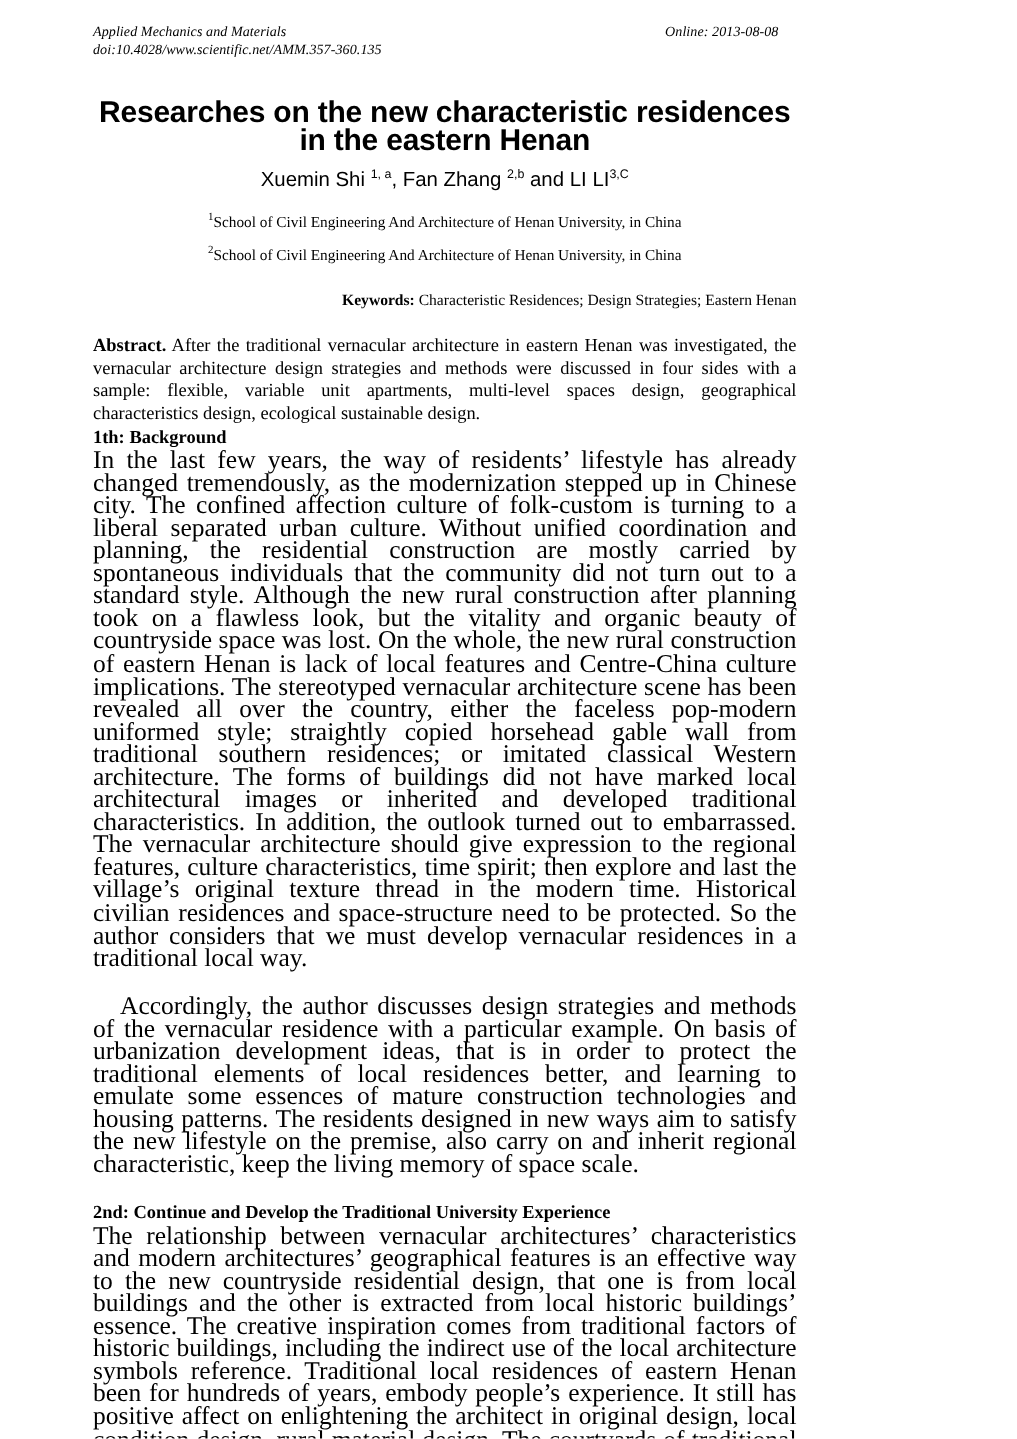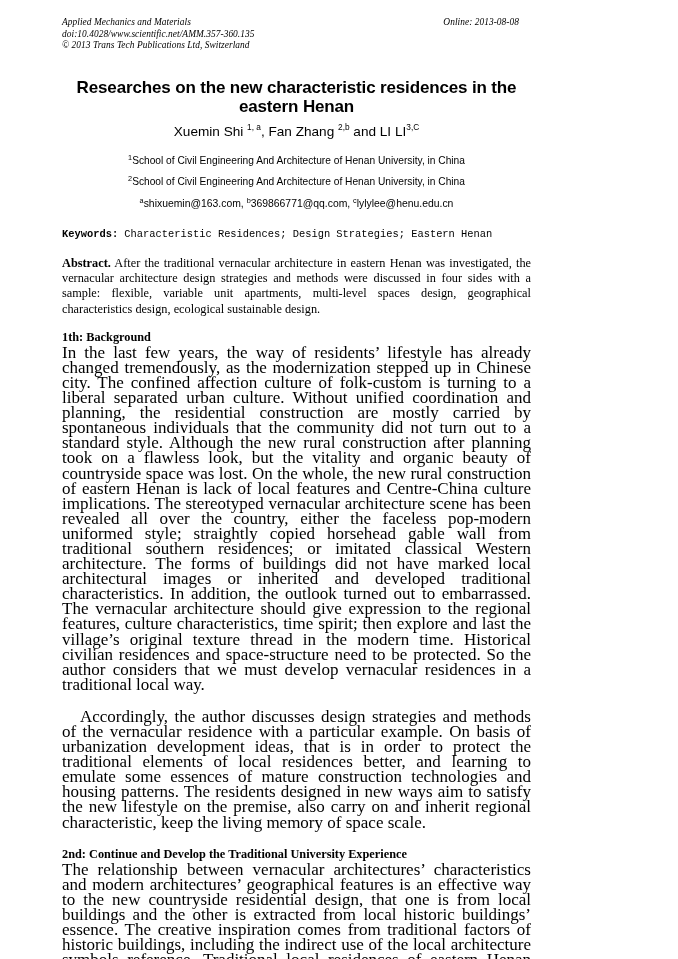--- a/index.html
+++ b/index.html
@@ -43,21 +43,21 @@
     font-style: italic;
     font-size: 9.4px;
     line-height: 11.6px;
     white-space: nowrap;
   }
 
   
   .title {
     margin-top: 26px;
     font-family: "Liberation Sans", "DejaVu Sans", sans-serif;
-    font-size: 17px;
+    font-size: 20px;
     font-weight: bold;
     text-align: center;
     line-height: 19px;
     letter-spacing: -0.15px;
   }
 
   .authors {
     margin-top: 7px;
     font-family: "Liberation Sans", "DejaVu Sans", sans-serif;
     font-size: 13.6px;
@@ -71,56 +71,55 @@
     line-height: 0;
   }
 
   .affiliations {
     margin-top: 9px;
     font-family: "Liberation Sans", "DejaVu Sans", sans-serif;
     font-size: 10.2px;
     text-align: center;
     line-height: 21.5px;
   }
-  .affiliations .aff-line { display: block; }
+  .affiliations .aff-line { display: block; font-family: Liberation Serif, serif; }
   .affiliations sup,
   .emails sup {
     font-size: 7.3px;
     vertical-align: super;
     line-height: 0;
   }
   .emails {
     font-family: "Liberation Sans", "DejaVu Sans", sans-serif;
     font-size: 10.4px;
     text-align: center;
     line-height: 21.5px;
   }
 
   
   .keywords {
     margin-top: 13px;
-    font-family: Liberation Mono, monospace;
+    font-family: Liberation Serif, serif;
     font-size: 10.4px;
     line-height: 14px;
-    text-align: left;
+    text-align: right;
   }
   .keywords .kw-label { font-weight: bold; }
 
   
   .abstract {
     margin-top: 15px;
     font-size: 12.3px;
     line-height: 15.1px;
     text-align: justify;
     text-justify: inter-word;
   }
   .abstract .ab-label { font-weight: bold; }
 
   .section-heading {
-    margin-top: 13px;
     font-size: 12.3px;
     font-weight: bold;
     line-height: 15.1px;
     text-align: left;
   }
 
   .para {
     margin-top: 2px;
     font-size: 17px;
     line-height: 15.1px;
@@ -135,38 +134,34 @@
   .section-block .section-heading { margin-top: 0; }
 </style>
 </head>
 <body>
 
 <div class="page">
 
   <div class="journal-header">
     <span class="hdr-line">Applied Mechanics and Materials</span>
     <span class="hdr-line">doi:10.4028/www.scientific.net/AMM.357-360.135</span>
-    <span class="hdr-line">© 2013 Trans Tech Publications Ltd, Switzerland</span>
     <span class="journal-online">Online: 2013-08-08</span>
   </div>
 
   <div class="title">Researches on the new characteristic residences in the eastern Henan</div>
 
   <div class="authors">
     <span>Xuemin Shi </span><sup>1, a</sup><span>, </span><span>Fan Zhang </span><sup>2,b</sup><span> and </span><span>LI  LI</span><sup>3,C</sup>
   </div>
 
   <div class="affiliations">
     <span class="aff-line"><sup>1</sup><span>School of Civil Engineering And Architecture of Henan University, in China</span></span>
     <span class="aff-line"><sup>2</sup><span>School of Civil Engineering And Architecture of Henan University, in China</span></span>
   </div>
 
-  <div class="emails">
-    <sup>a</sup><span>shixuemin@163.com, </span><sup>b</sup><span>369866771@qq.com, </span><sup>c</sup><span>lylylee@henu.edu.cn</span>
-  </div>
 
   <div class="keywords">
     <span class="kw-label">Keywords:</span><span> Characteristic Residences; Design Strategies; Eastern Henan</span>
   </div>
 
   <div class="abstract">
     <span class="ab-label">Abstract.</span><span> After the traditional vernacular architecture in eastern Henan was investigated, the vernacular architecture design strategies and methods were discussed in four sides with a sample: flexible, variable unit apartments, multi-level spaces design, geographical characteristics design, ecological sustainable design.</span>
   </div>
 
   <div class="section-heading">1th: Background</div>

